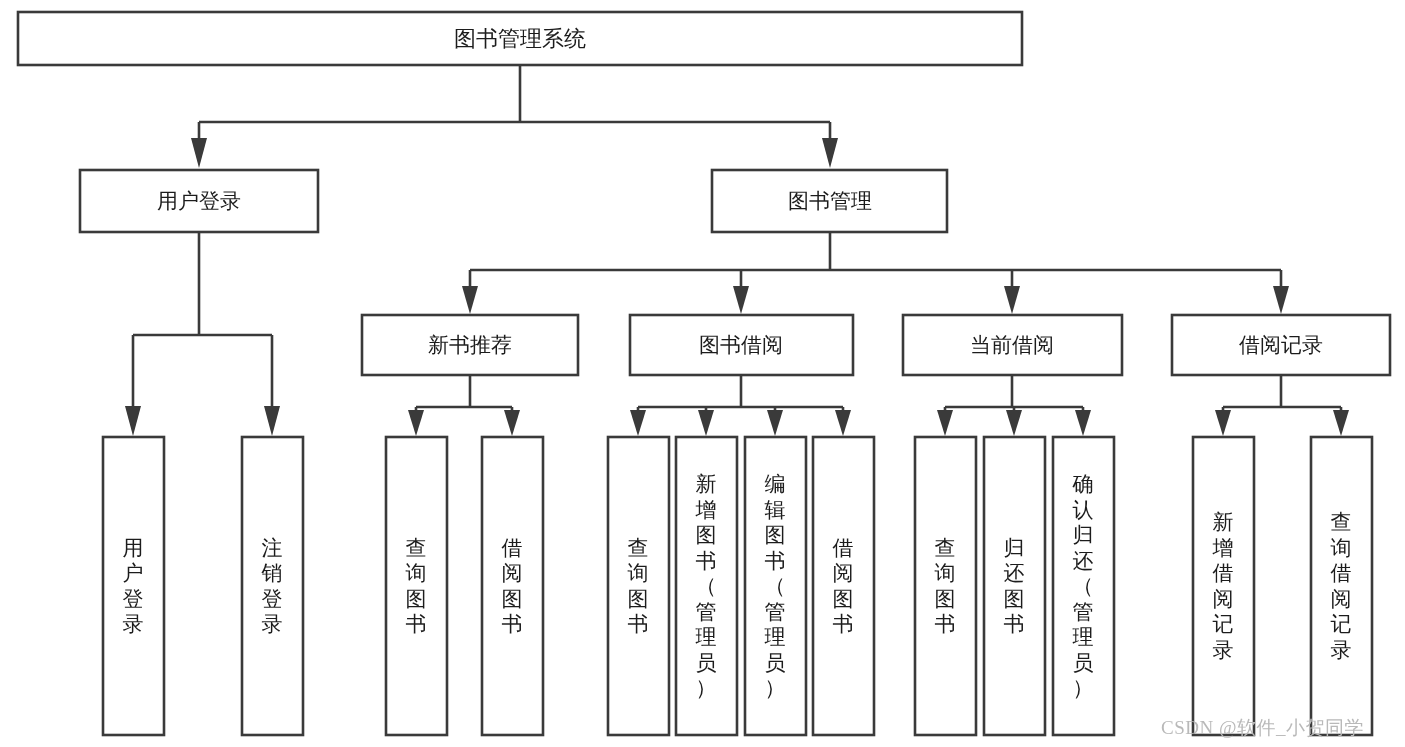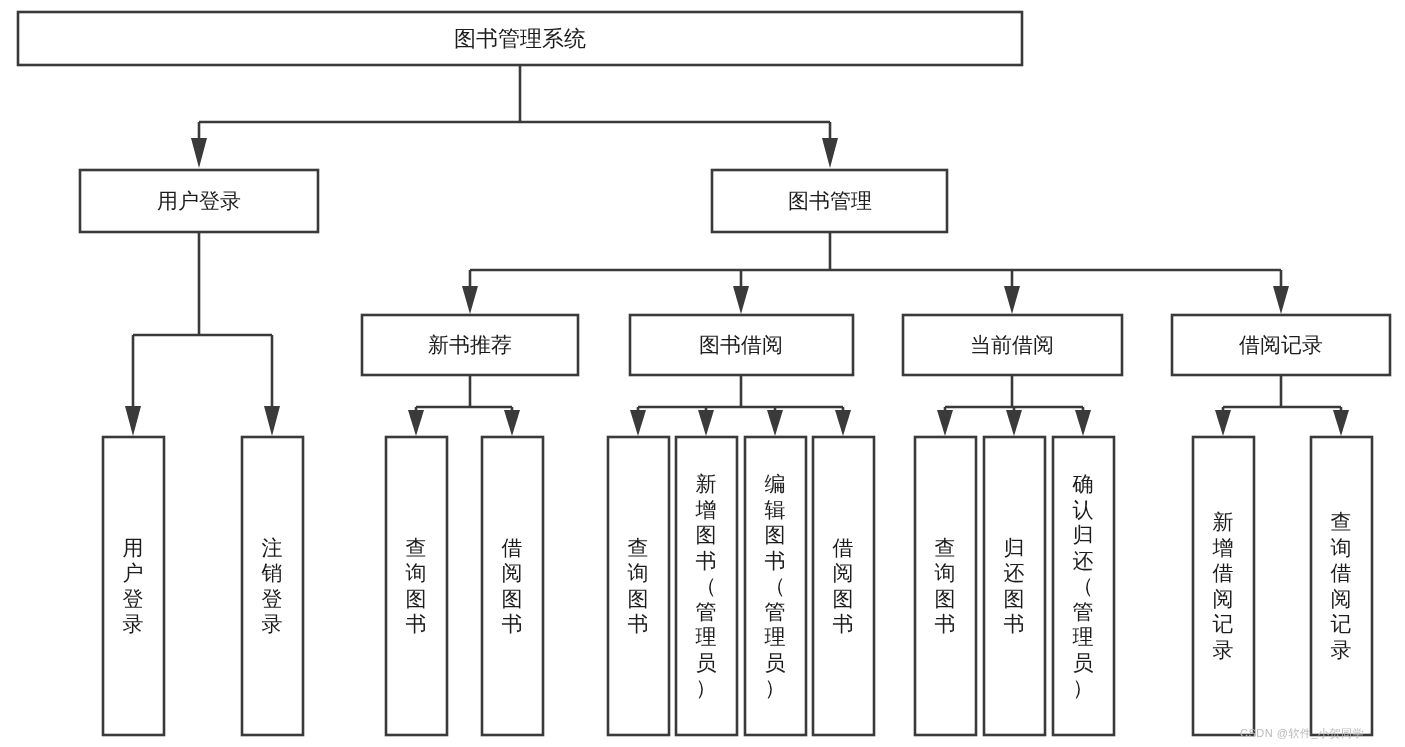--- a/index.html
+++ b/index.html
@@ -56,22 +56,22 @@
   .leaf-label {
     fill: #1c1c1c;
     font-family: "Liberation Sans", "DejaVu Sans", sans-serif;
     font-size: 21px;
     text-anchor: middle;
   }
   .watermark {
     position: absolute;
     right: 10px;
     bottom: 6px;
-    font-family: Liberation Sans, sans-serif;
-    font-size: 11px;
+    font-family: Liberation Serif, serif;
+    font-size: 19px;
     color: #b9b9b9;
     letter-spacing: 0.5px;
     white-space: nowrap;
     user-select: none;
   }
 </style>
 </head>
 <body>
 
 <div id="diagram-root">

